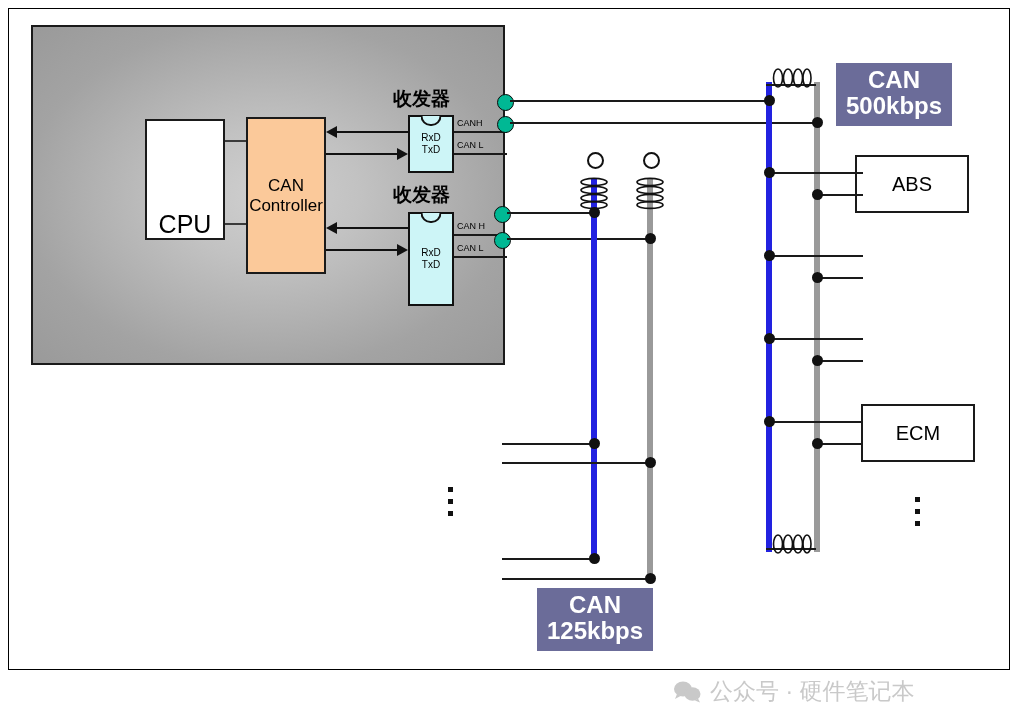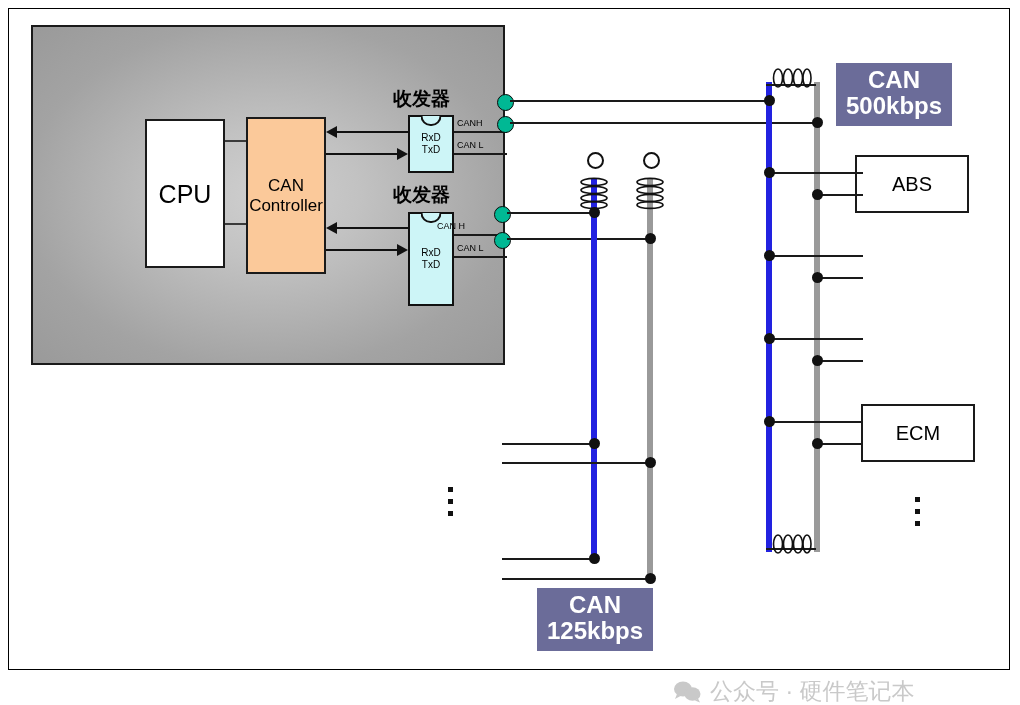--- a/index.html
+++ b/index.html
@@ -40,23 +40,24 @@
     border: 2px solid #1a1a1a;
     display: flex;
     align-items: center;
     justify-content: center;
     text-align: center;
     line-height: 1.12;
     color: #000;
   }
   #cpu-block {
     left: 112px; top: 92px;
-    width: 80px; height: 149px;
+    width: 80px; height: 121px;
     background: #ffffff;
     font-size: 25px;
+    align-items: flex-end;
   }
   #can-controller-block {
     left: 213px; top: 90px;
     width: 80px; height: 157px;
     background: #fbc99a;
     font-size: 17px;
     flex-direction: column;
   }
 
   
@@ -274,21 +275,21 @@
     <div class="xcvr-title" id="xcvr-title-2">收发器</div>
     <div class="xcvr" id="transceiver-2">
       <div class="xcvr-notch"></div>
       <span>RxD</span>
       <span>TxD</span>
     </div>
     <div class="sig-line" style="left:304px; top:200px; width:71px;"></div>
     <div class="arrow-head arrow-left" style="left:293px; top:195px;"></div>
     <div class="sig-line" style="left:293px; top:222px; width:71px;"></div>
     <div class="arrow-head arrow-right" style="left:364px; top:217px;"></div>
-    <div class="pin-label" style="left:404px; top:194px;">CAN H</div>
+    <div class="pin-label" style="left:424px; top:194px;">CAN H</div>
     <div class="pin-label" style="left:424px; top:216px;">CAN L</div>
     <div class="wire-h" style="left:421px; top:207px; width:53px;"></div>
     <div class="wire-h" style="left:421px; top:229px; width:53px;"></div>
   </div>
 
   <div class="pin-dot" style="left:497px; top:94px;"></div>
   <div class="pin-dot" style="left:497px; top:116px;"></div>
   <div class="pin-dot" style="left:494px; top:206px;"></div>
   <div class="pin-dot" style="left:494px; top:232px;"></div>
 

